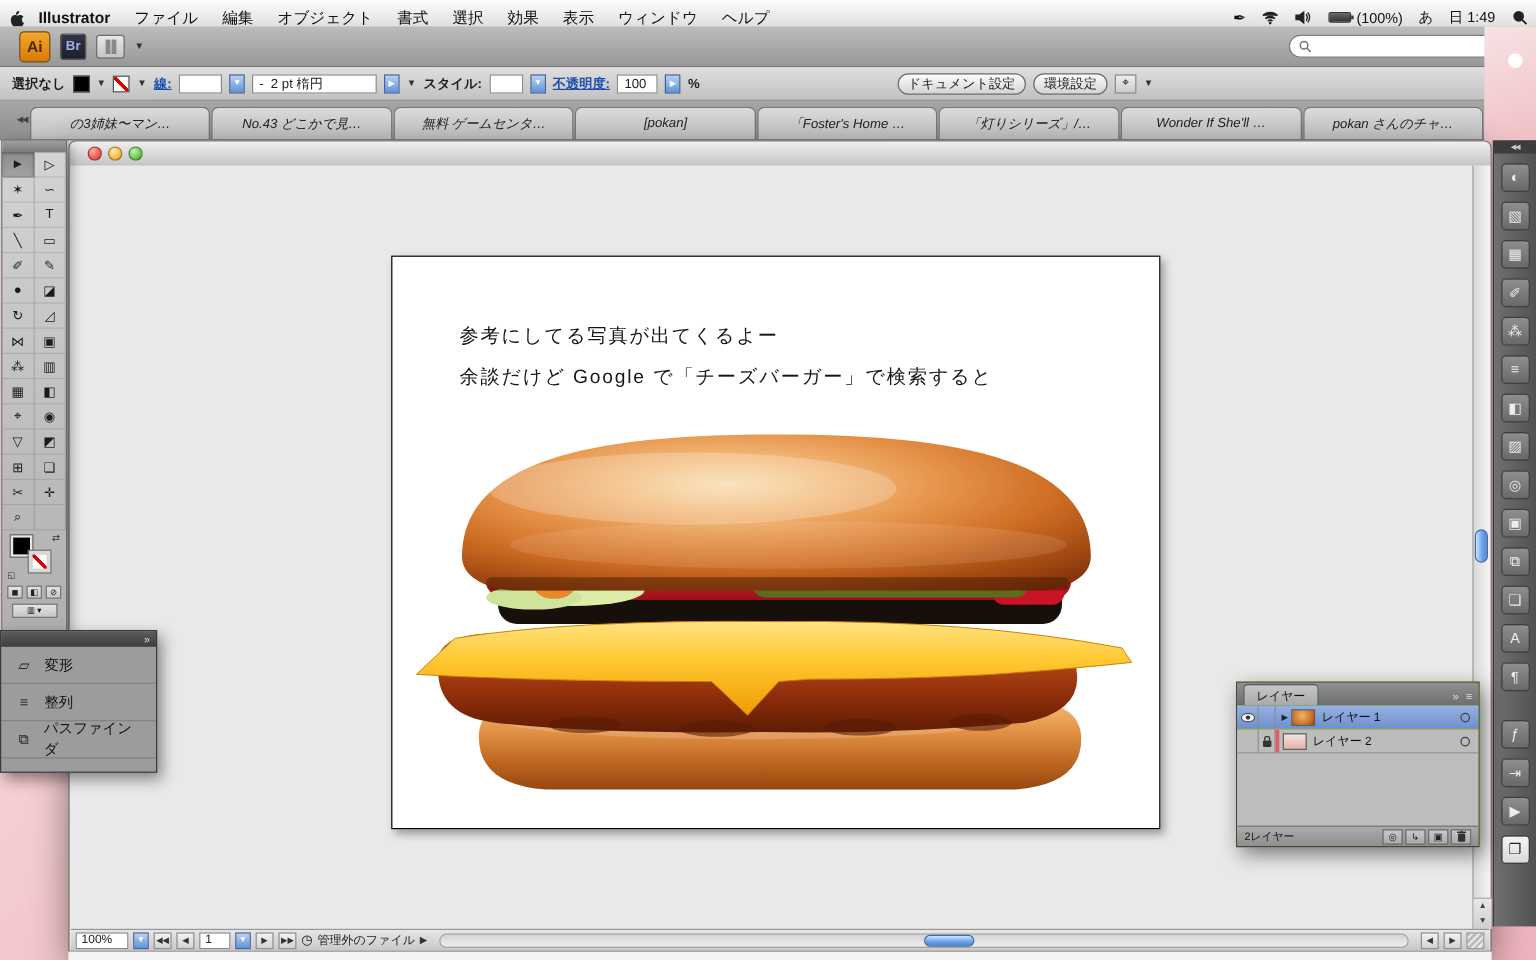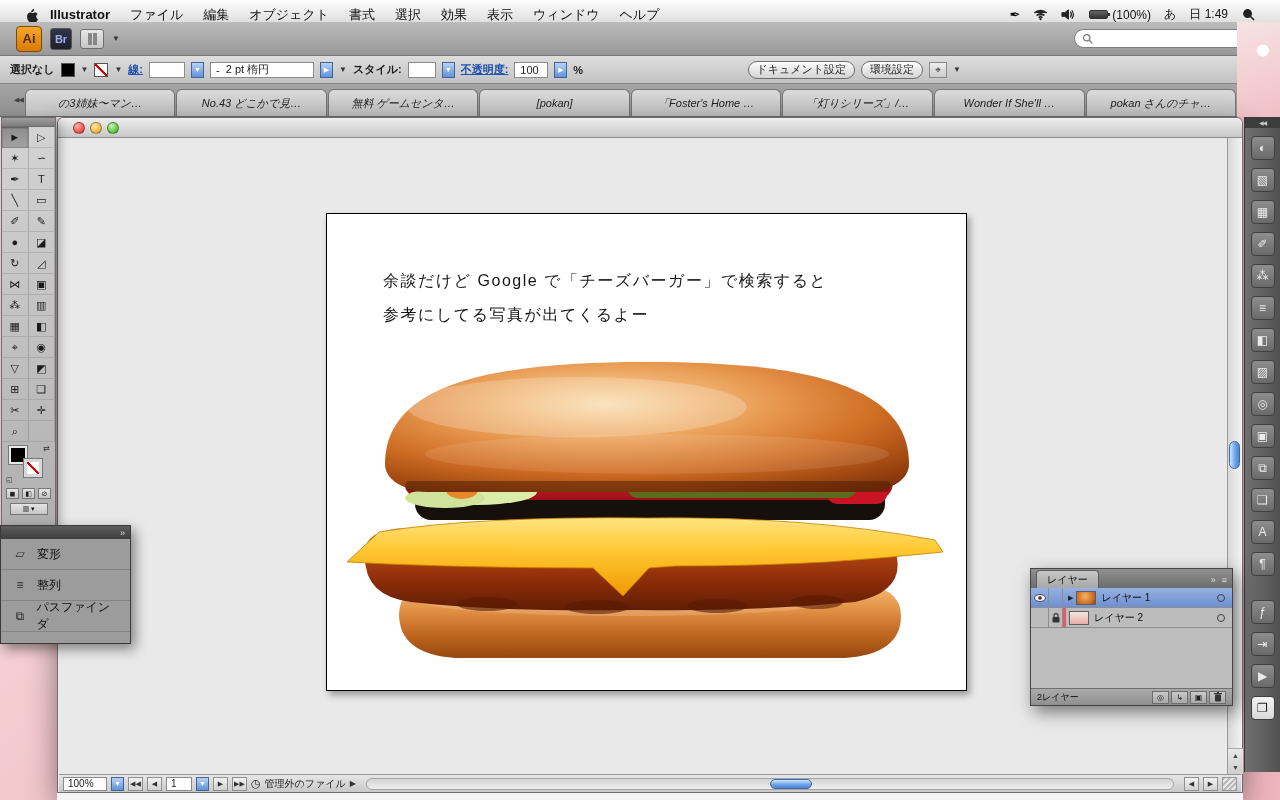--- a/index.html
+++ b/index.html
@@ -7,21 +7,21 @@
   body {
     font-family:"Liberation Sans","DejaVu Sans",sans-serif;
     background:linear-gradient(135deg,#f9ebea,#f2c3c9 45%,#eeb4bd);
     position:relative; overflow:hidden; color:#111;
   }
   .abs { position:absolute; }
 
   
   .menubar { left:0; top:0; width:1280px; height:30px;
     background:linear-gradient(#fdfdfd,#d6d6d6); border-bottom:1px solid #8f8f8f;
-    display:flex; align-items:center; padding:0 24px; font-size:13px;text-align:right; }
+    display:flex; align-items:center; padding:0 6px; font-size:13px;text-align:right; }
   .mi { padding:0 10px; white-space:nowrap; }
   .mi.app { font-weight:bold; padding-left:12px; }
   .mb-right { margin-left:auto; display:flex; align-items:center; gap:13px; font-size:12px; }
   .apple-icon svg { width:14px; height:14px; fill:#222; display:block; }
   .batt { display:flex; align-items:center; gap:4px; }
   .batt-shape { width:19px; height:9px; border:1px solid #333; border-radius:2px; position:relative; background:linear-gradient(#666,#333); }
   .batt-shape:after { content:""; position:absolute; right:-3px; top:2px; width:2px; height:3px; background:#333; }
   .mb-ico svg { width:15px; height:13px; display:block; fill:#222; stroke:#222; }
 
   
@@ -313,22 +313,22 @@
   <div class="abs docwin">
     <div class="titlebar">
       <span class="tl red"></span>
       <span class="tl yellow"></span>
       <span class="tl green"></span>
     </div>
 
     <div class="canvas">
       <div class="artboard">
         <div class="ab-text">
+          <div>参考にしてる写真が出てくるよー</div>
           <div>余談だけど Google で「チーズバーガー」で検索すると</div>
-          <div>参考にしてる写真が出てくるよー</div>
         </div>
         <svg class="burger" viewBox="0 0 641 478" width="641" height="478">
           <defs>
             <radialGradient id="bunTopG" cx="0.42" cy="0.32" r="0.85">
               <stop offset="0" stop-color="#f8dcae"></stop>
                 <stop offset="0.18" stop-color="#f3bd7d"></stop>
               <stop offset="0.40" stop-color="#e6954c"></stop>
                 <stop offset="0.62" stop-color="#cf6d24"></stop>
               <stop offset="0.82" stop-color="#a44b12"></stop>
                 <stop offset="1" stop-color="#7c2f08"></stop>

